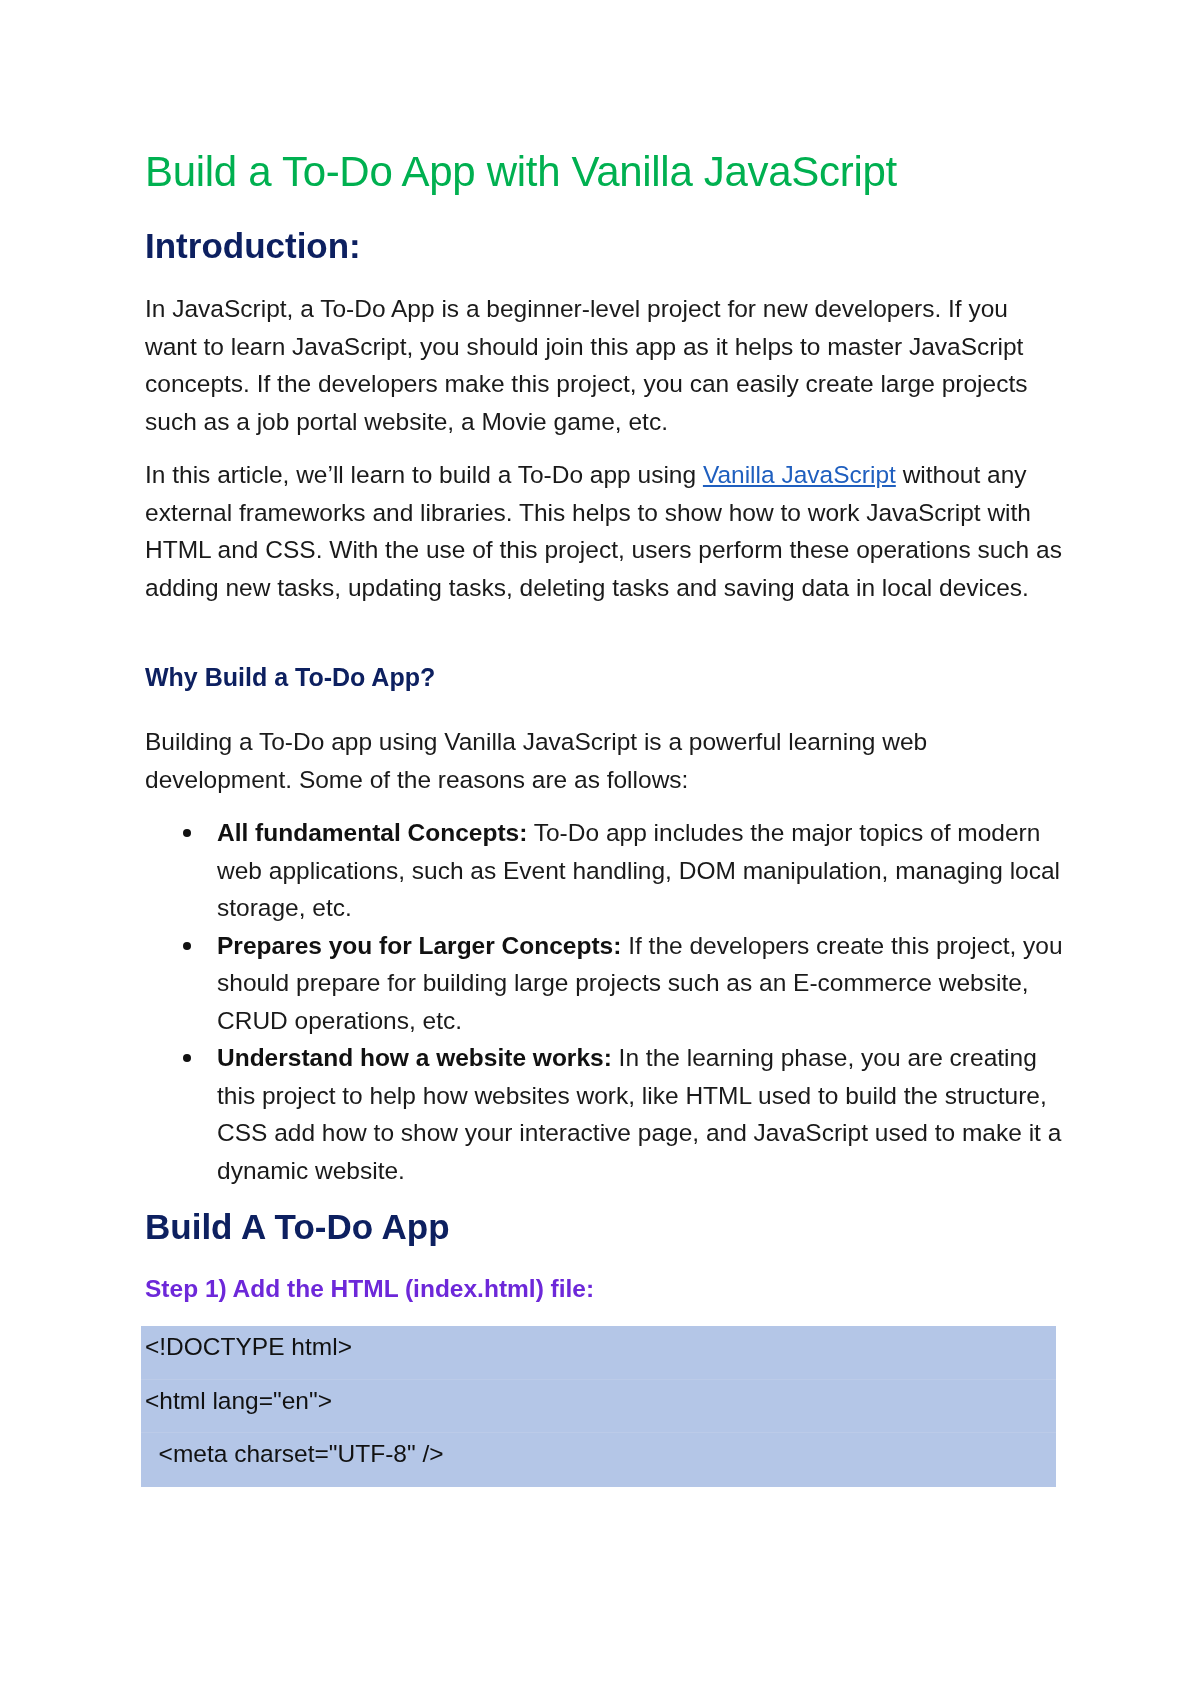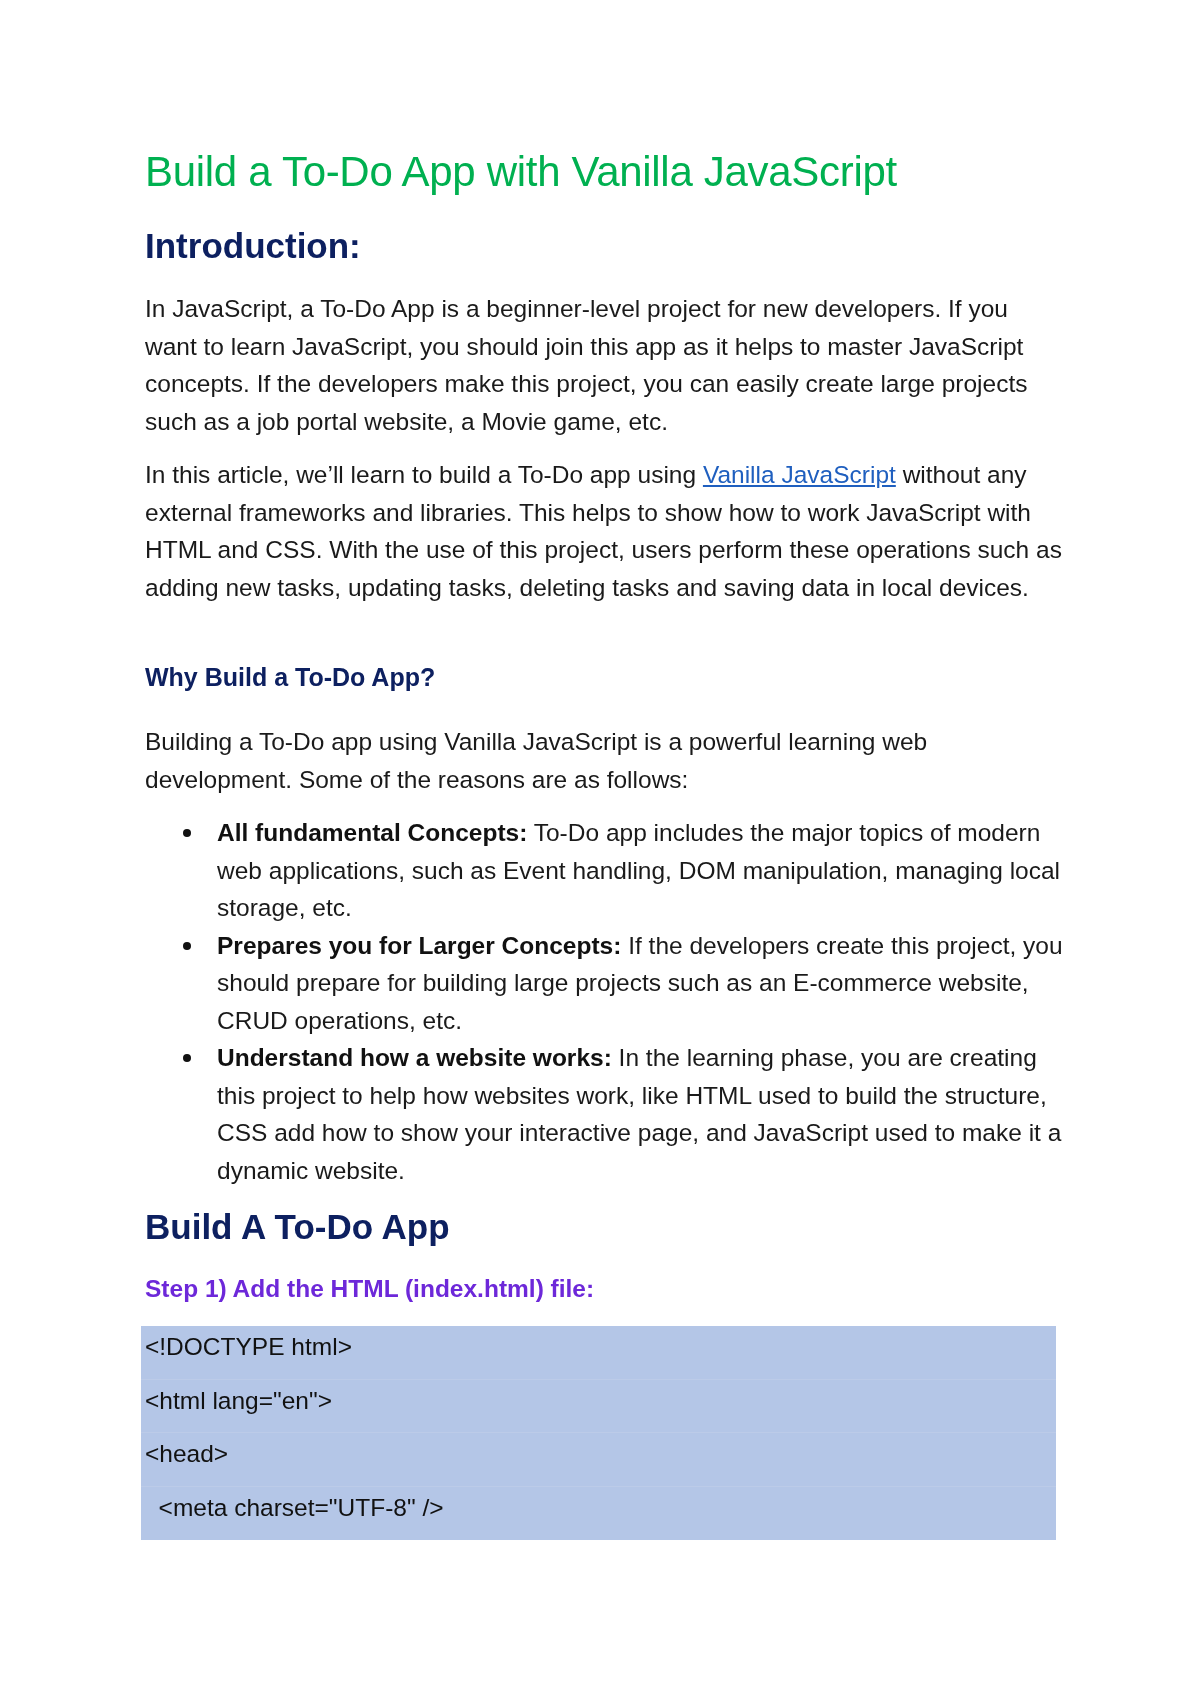--- a/index.html
+++ b/index.html
@@ -147,15 +147,14 @@
   </ul>
 
   <h2 class="section h-build">Build A To-Do App</h2>
 
   <p class="step">Step 1) Add the HTML (index.html) file:</p>
 </div>
 
 <div class="code">
   <div class="code-line">&lt;!DOCTYPE html&gt;</div>
   <div class="code-line">&lt;html lang="en"&gt;</div>
-  <div class="code-line">&lt;head&gt;</div>
   <div class="code-line">  &lt;meta charset="UTF-8" /&gt;</div>
 </div>
 
 </body></html>

